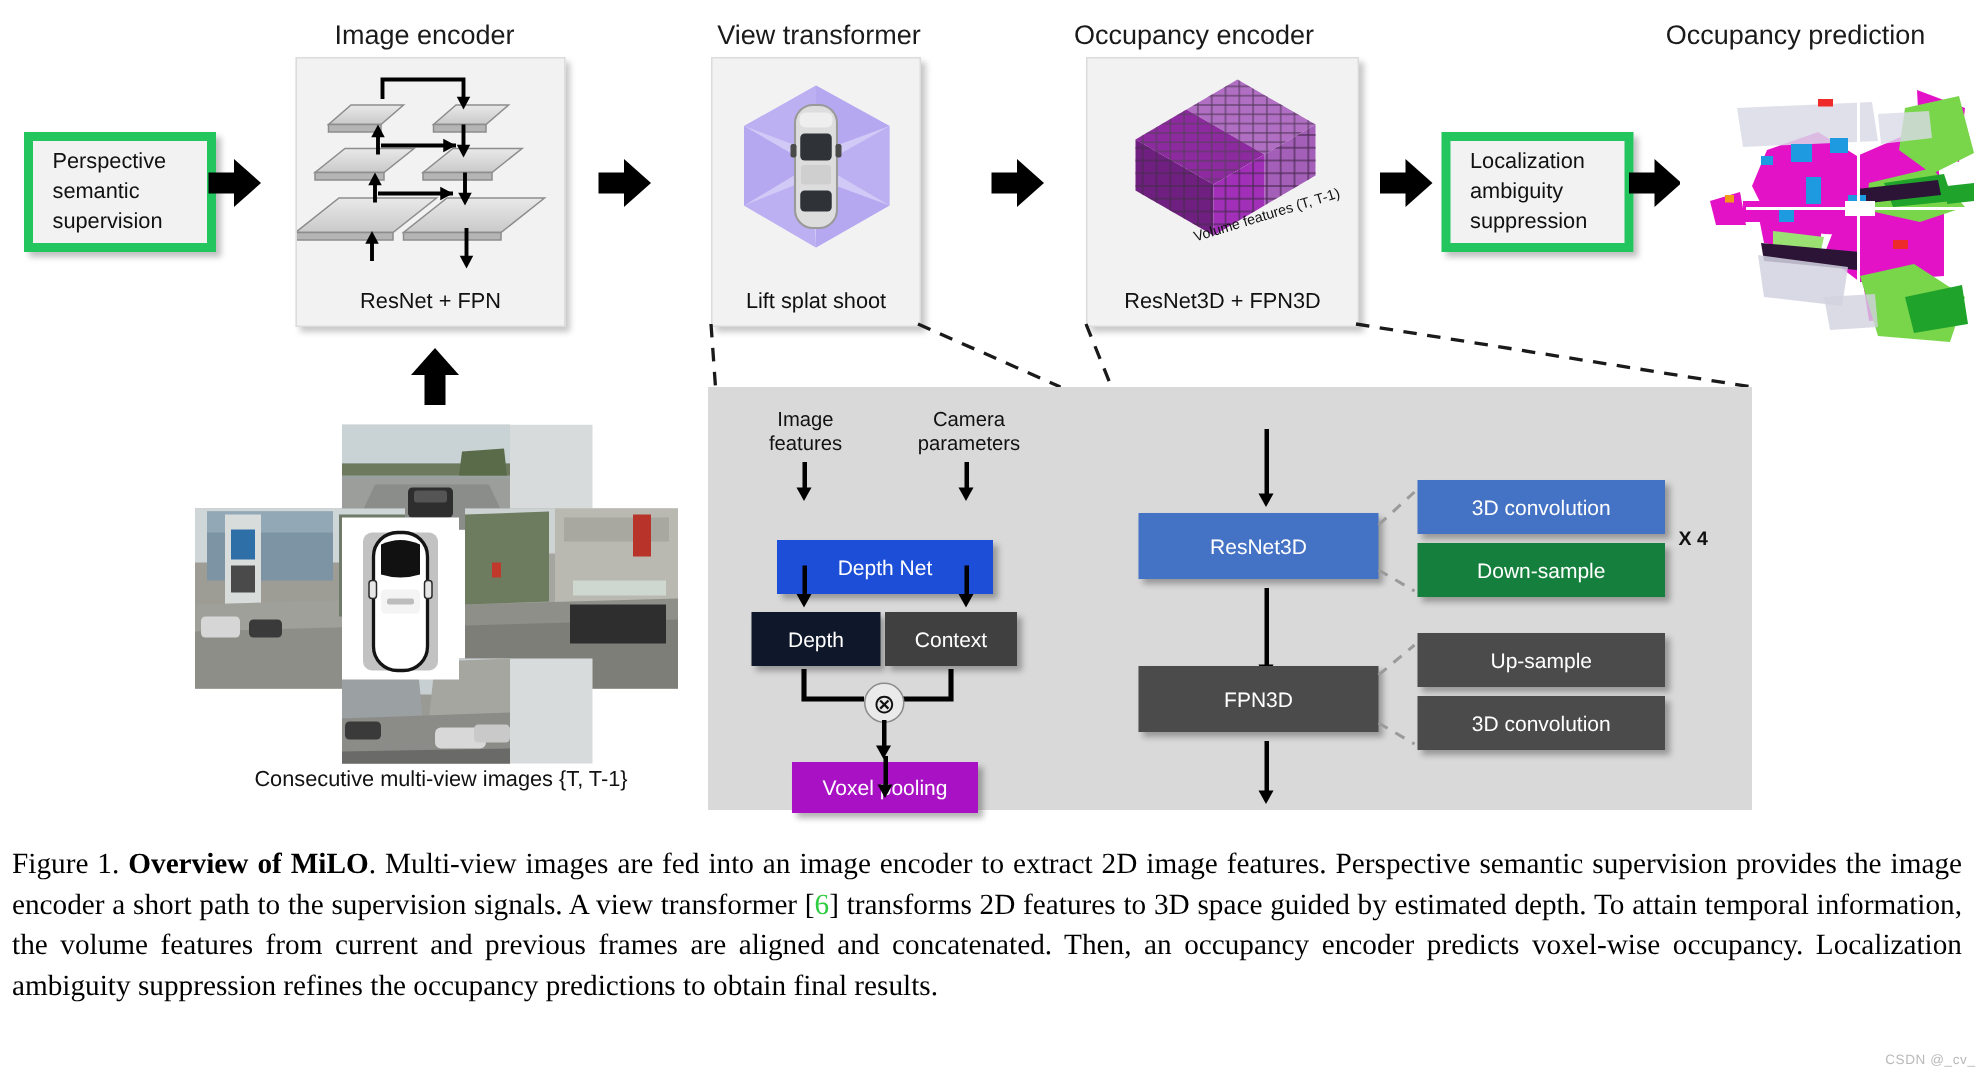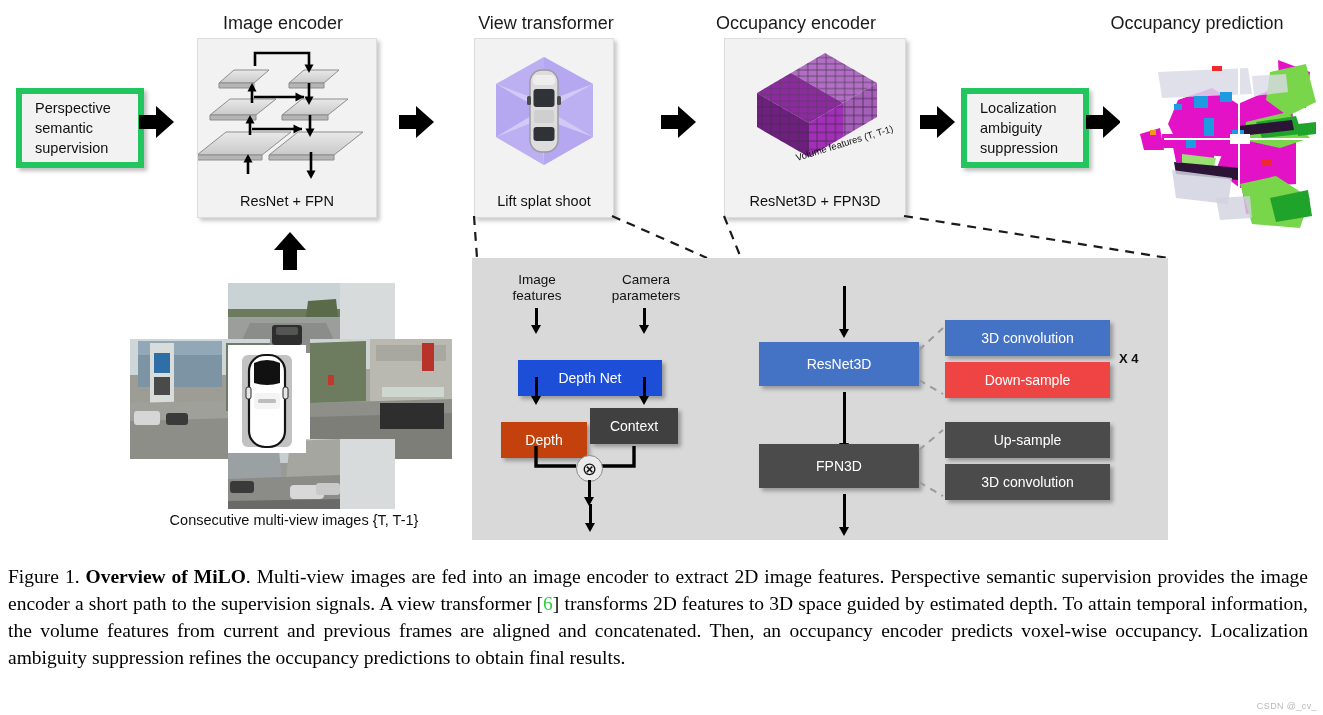--- a/index.html
+++ b/index.html
@@ -388,55 +388,56 @@
 
     <div class="tarrow" style="left:55px;top:119px;width:18px;height:28px;">
       <div class="ln" style="height:20px;"></div>
         <div class="hd"></div>
       </div>
     <div class="tarrow" style="left:163px;top:119px;width:18px;height:28px;">
       <div class="ln" style="height:20px;"></div>
         <div class="hd"></div>
       </div>
 
-    <div class="cbox" style="left:29px;top:164px;width:86px;height:36px;background:#c2410c;">Depth</div>
+    <div class="cbox" style="left:29px;top:150px;width:86px;height:36px;background:#0f172a;">Depth</div>
     <div class="cbox" style="left:118px;top:150px;width:88px;height:36px;background:#404040;">Context</div>
 
     <svg style="position:absolute;left:0;top:182px;width:236px;height:52px;">
       <g stroke="#000" stroke-width="3.4" fill="none">
         <path d="M64 6 L64 26 L104 26"></path>
         <path d="M162 6 L162 26 L128 26"></path>
       </g>
     </svg>
     <div class="abs" style="left:104px;top:197px;width:25px;height:25px;border-radius:50%;
          background:#eaeaea;border:1.6px solid #8a8a8a;display:flex;align-items:center;justify-content:center;
          font-size:18px;line-height:1;color:#111;">⊗</div>
 
     <div class="tarrow" style="left:108px;top:222px;width:18px;height:26px;">
       <div class="ln" style="height:18px;"></div>
         <div class="hd"></div>
       </div>
 
+    <div class="cbox" style="left:56px;top:250px;width:124px;height:34px;background:#a812c4;">Voxel pooling</div>
   </div>
   <div class="tarrow" style="left:581px;top:504px;width:18px;height:28px;z-index:5;">
     <div class="ln" style="height:20px;"></div>
       <div class="hd"></div>
     </div>
 
   <div class="abs dpanel" style="left:737px;top:258px;width:431px;height:282px;">
 
     <div class="tarrow" style="left:98px;top:28px;width:18px;height:52px;">
       <div class="ln" style="height:44px;"></div>
         <div class="hd"></div>
       </div>
 
     <div class="cbox" style="left:22px;top:84px;width:160px;height:44px;background:#4472c4;">ResNet3D</div>
 
     <div class="cbox" style="left:208px;top:62px;width:165px;height:36px;background:#4472c4;">3D convolution</div>
-    <div class="cbox" style="left:208px;top:104px;width:165px;height:36px;background:#ef4444;">Down-sample</div>
+    <div class="cbox" style="left:208px;top:104px;width:165px;height:36px;background:#15803d;">Down-sample</div>
     <div class="abs" style="left:382px;top:93px;font-size:13px;font-weight:bold;color:#111;">X 4</div>
 
     <div class="tarrow" style="left:98px;top:134px;width:18px;height:60px;">
       <div class="ln" style="height:52px;"></div>
         <div class="hd"></div>
       </div>
 
     <div class="cbox" style="left:22px;top:186px;width:160px;height:44px;background:#4b4b4b;">FPN3D</div>
 
     <div class="cbox" style="left:208px;top:164px;width:165px;height:36px;background:#4b4b4b;">Up-sample</div>

